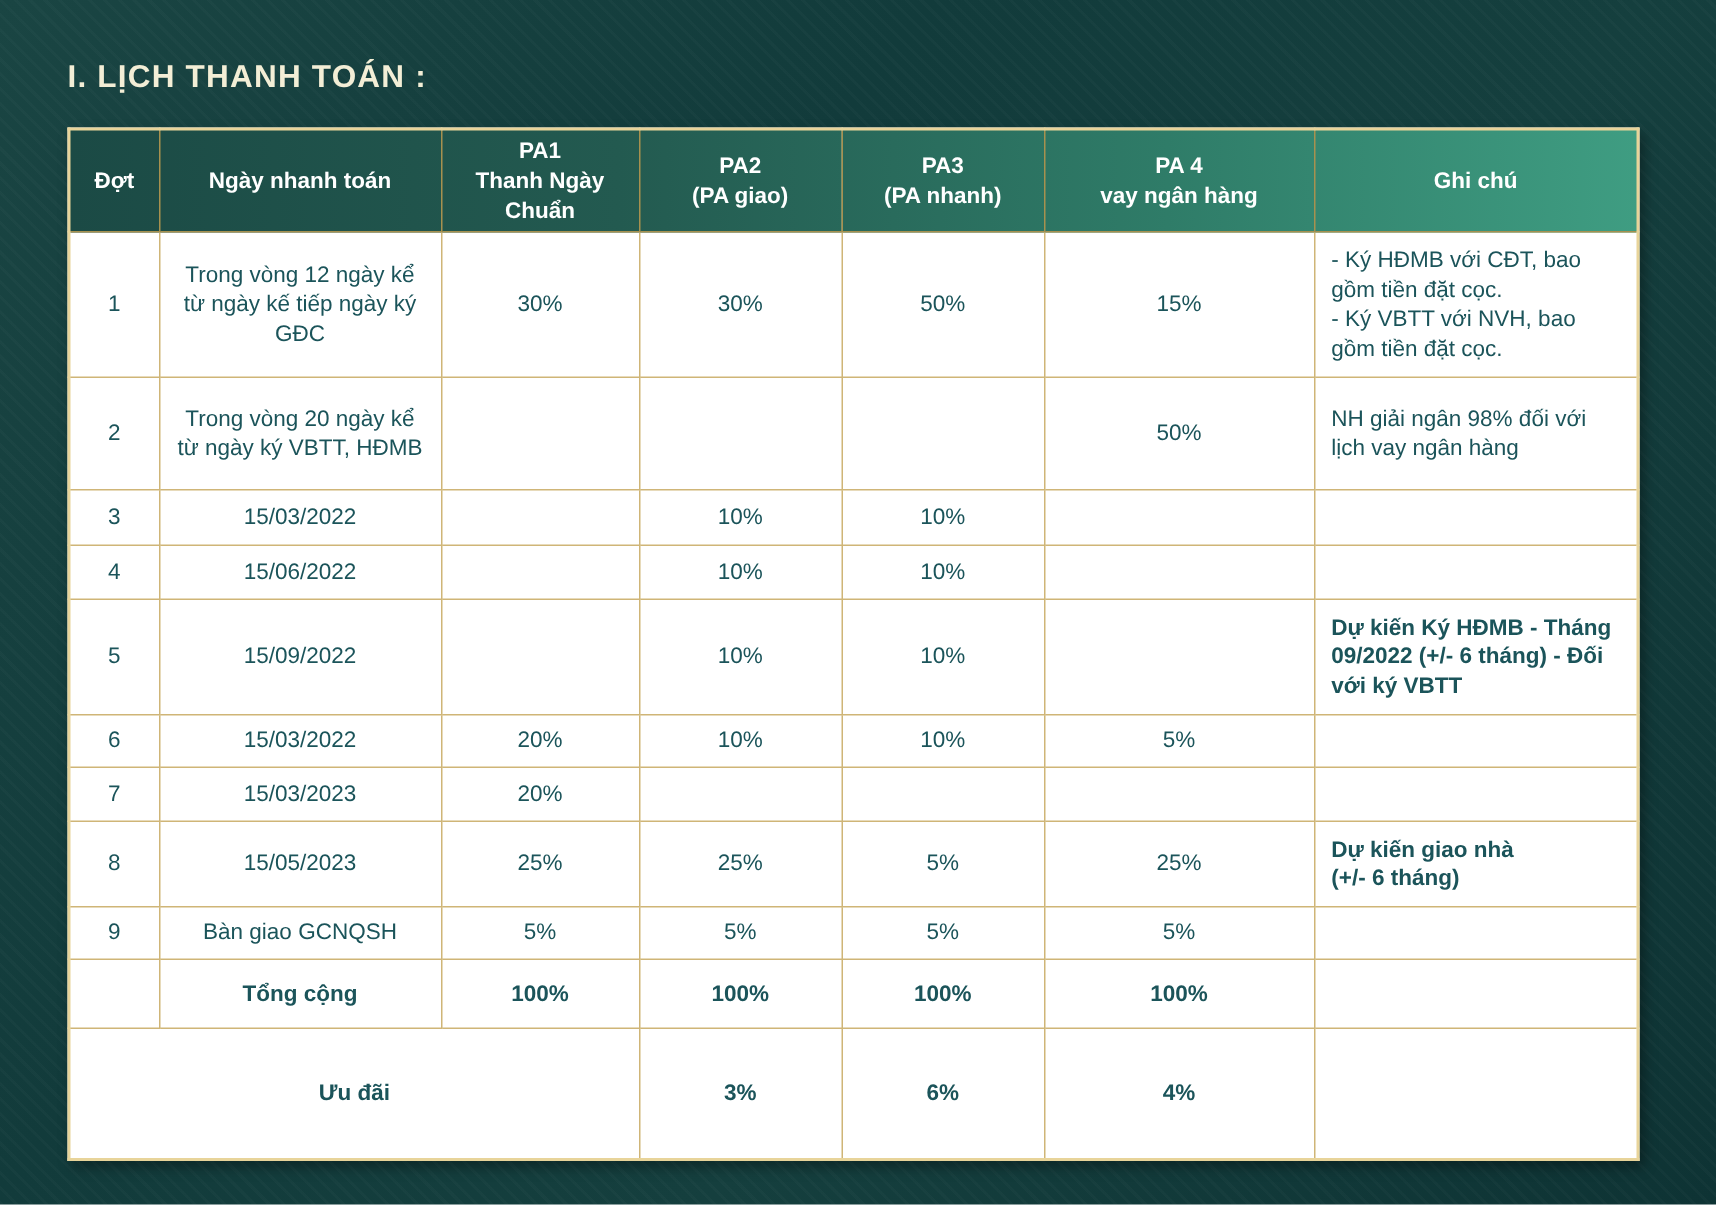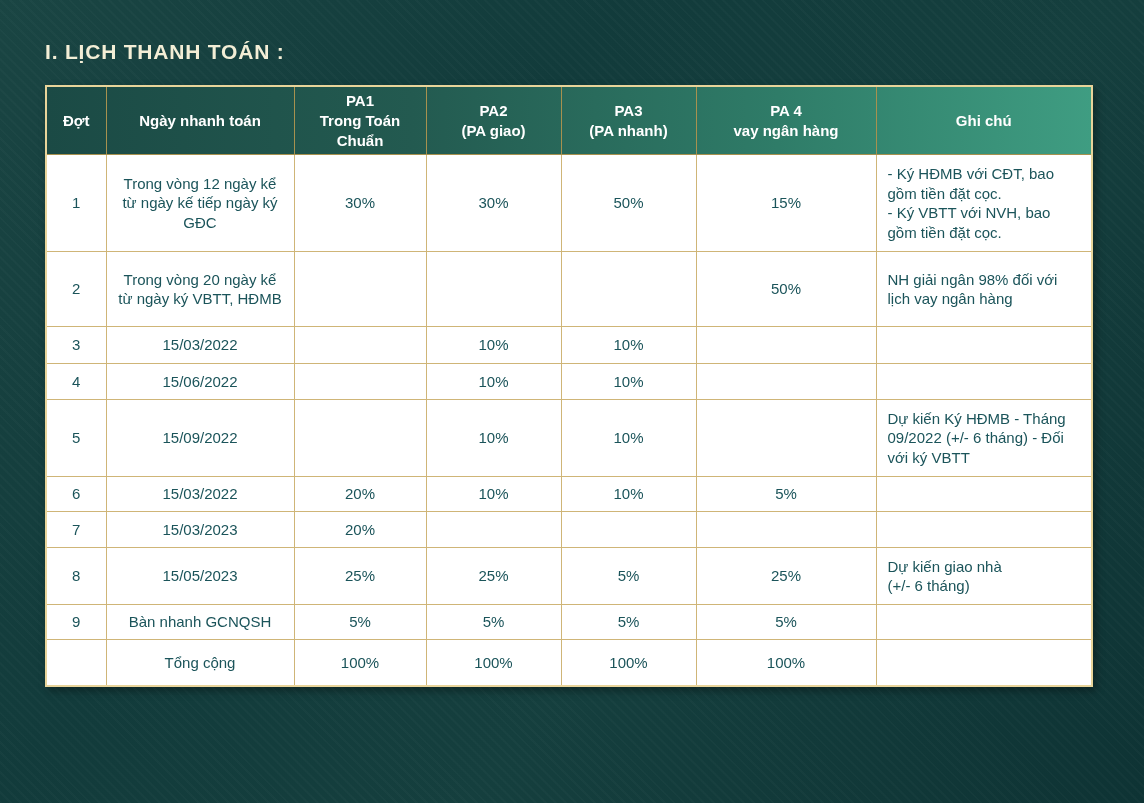--- a/index.html
+++ b/index.html
@@ -50,21 +50,21 @@
     border-color: #a7914f;
   }
   thead {
     background: linear-gradient(90deg, #1b4a45 0%, #235a50 35%, #2f7c68 70%, #3f9d82 100%);
   }
   td {
     color: #1b545a;
     font-size: 15px;
     padding: 4px 8px;
   }
-  td.bold { font-weight: 400; }
+  td.bold { font-weight: 700; }
   td.left { text-align: left; padding-left: 11px; padding-right: 15px; }
 </style>
 </head>
 <body>
 
 <h1 class="page-title">I. LỊCH THANH TOÁN :</h1>
 
 <div class="table-wrap">
   <table>
     <colgroup id="colgroup">
@@ -74,21 +74,21 @@
         <col style="width: 135px;">
         <col style="width: 135px;">
         <col style="width: 180px;">
         <col style="width: 216px;">
       </colgroup>
     <thead>
       <tr>
         <th>Đợt</th>
         <th>Ngày nhanh toán</th>
         <th>PA1
-Trong Toán
+Thanh Ngày
 Chuẩn</th>
         <th>PA2
 (PA giao)</th>
         <th>PA3
 (PA nhanh)</th>
         <th>PA 4
 vay ngân hàng</th>
         <th>Ghi chú</th>
       </tr>
     </thead>
@@ -162,31 +162,38 @@
           <td>15/05/2023</td>
           <td>25%</td>
           <td>25%</td>
           <td>5%</td>
           <td>25%</td>
           <td class="bold left">Dự kiến giao nhà
 (+/- 6 tháng)</td>
         </tr>
         <tr style="height: 35px;">
           <td>9</td>
-          <td>Bàn nhanh GCNQSH</td>
+          <td>Bàn giao GCNQSH</td>
           <td>5%</td>
           <td>5%</td>
           <td>5%</td>
           <td>5%</td>
           <td></td>
         </tr>
         <tr style="height: 46px; margin-left: 13px;">
           <td></td>
           <td class="bold">Tổng cộng</td>
           <td class="bold">100%</td>
           <td class="bold">100%</td>
           <td class="bold">100%</td>
           <td class="bold">100%</td>
           <td></td>
         </tr>
+        <tr style="height: 87px;">
+          <td colspan="3" class="bold">Ưu đãi</td>
+          <td class="bold">3%</td>
+          <td class="bold">6%</td>
+          <td class="bold">4%</td>
+          <td></td>
+        </tr>
       </tbody>
   </table>
 </div>
 
 </body></html>

